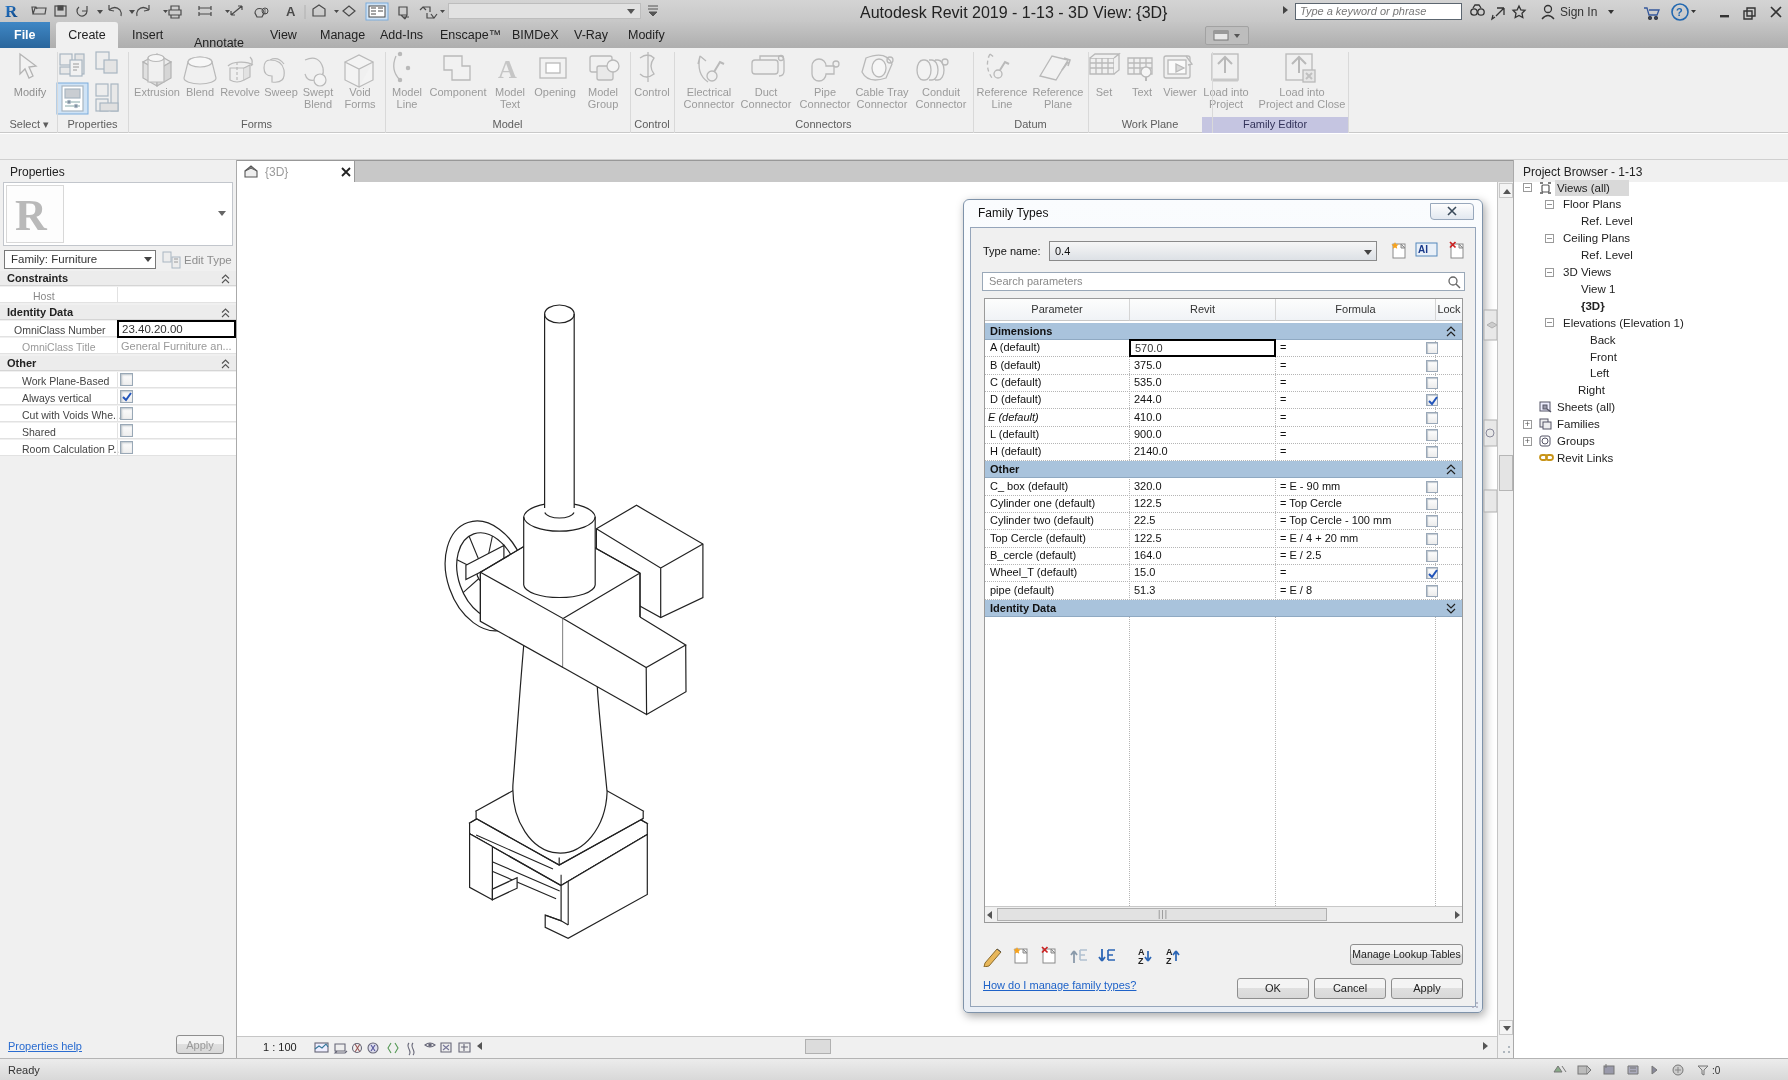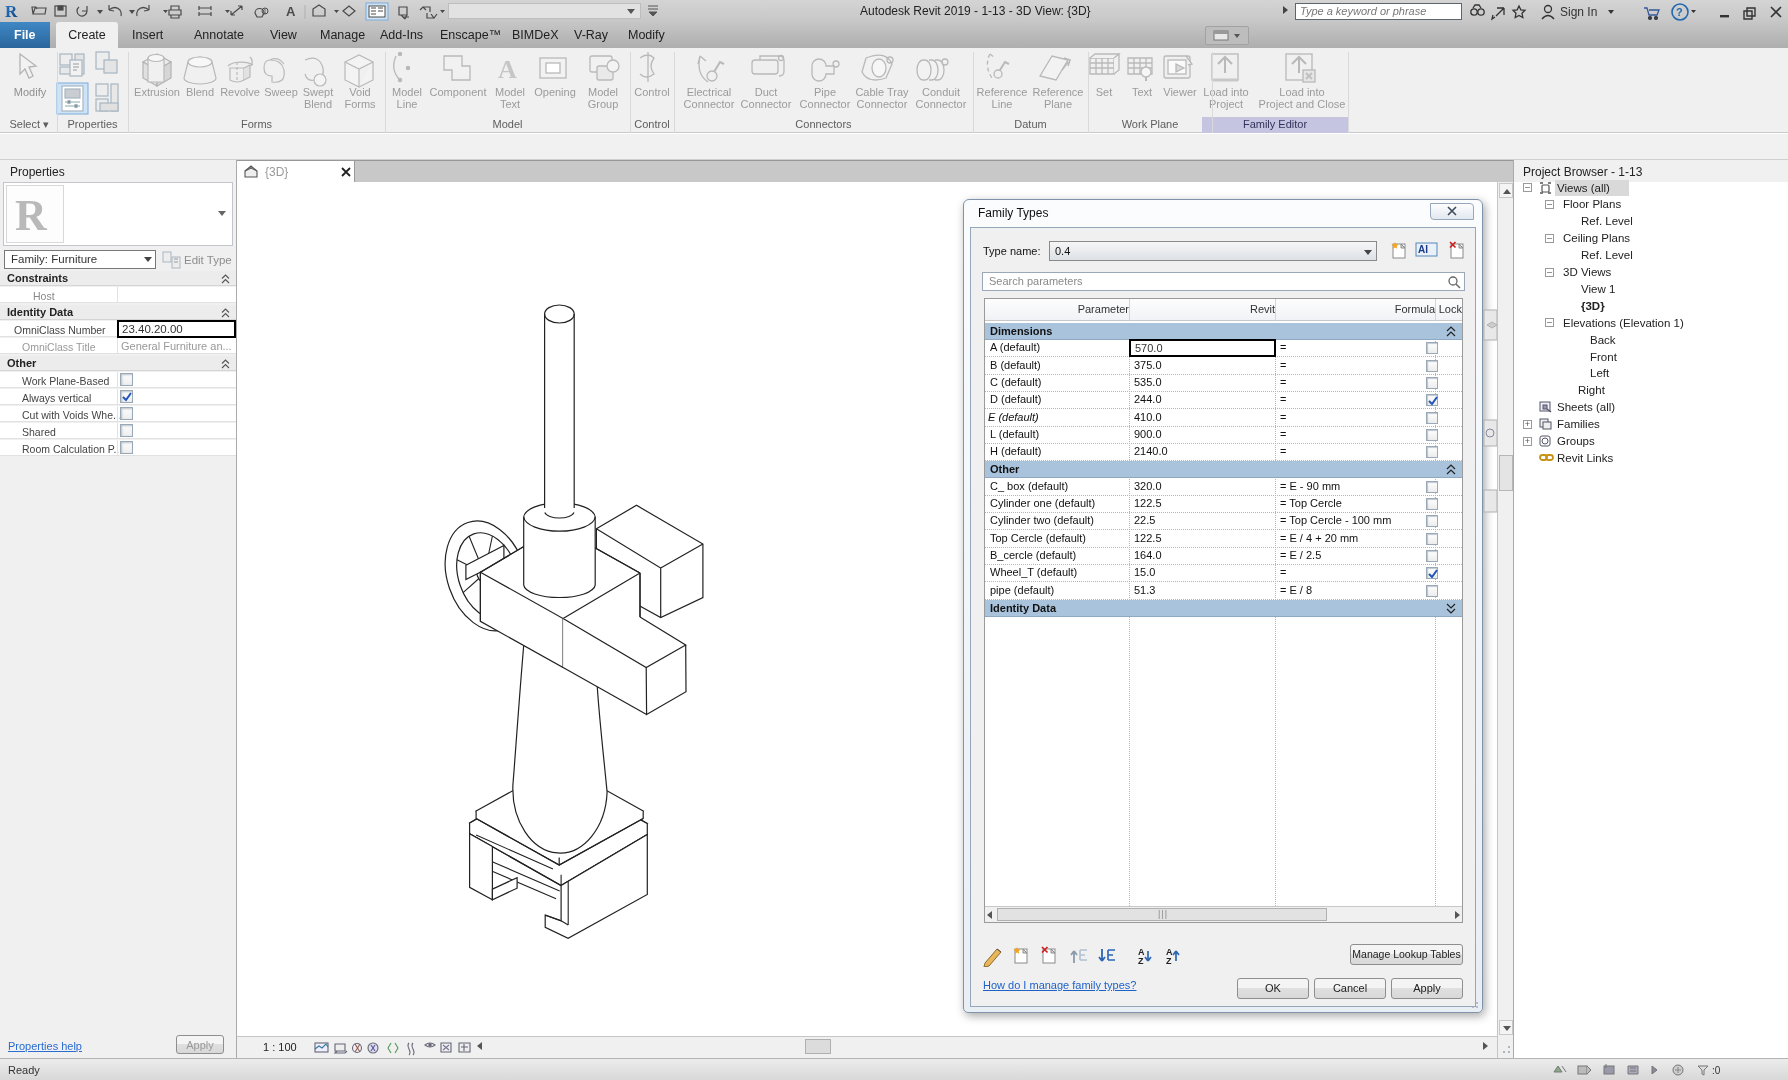--- a/index.html
+++ b/index.html
@@ -1,20 +1,20 @@
 <!DOCTYPE html>
 <html><head><meta charset="utf-8">
 <style>
 *{margin:0;padding:0;box-sizing:border-box;}
 html,body{width:1788px;height:1080px;overflow:hidden;}
 body{font-family:"Liberation Sans",sans-serif;font-size:11px;color:#333;background:#fff;position:relative;}
 .abs{position:absolute;}
 
 #titlebar{left:0;top:0;width:1788px;height:22px;background:linear-gradient(#d4d4d4,#c7c7c7);}
-#title{left:860px;top:4px;font-size:12px;color:#222;}
+#title{left:860px;top:4px;font-size:16px;color:#222;}
 #searchbox{left:1295px;top:3px;width:167px;height:17px;background:#fff;border:1px solid #5c6670;color:#777;font-style:italic;font-size:11px;padding:1px 4px;}
 
 #tabbar{left:0;top:22px;width:1788px;height:26px;background:linear-gradient(#c6c6c6,#aeaeae);}
 .tab{position:absolute;top:22px;height:26px;line-height:26px;padding:0 14px;font-size:12.5px;color:#222;}
 #tab-file{background:linear-gradient(#3f87c5,#2a669c);color:#fff;font-weight:bold;}
 #tab-create{background:#f0f0f0;border-radius:3px 3px 0 0;}
 
 #ribbon{left:0;top:48px;width:1788px;height:69px;background:#f0f0f0;}
 #grouplabels{left:0;top:117px;width:1788px;height:16px;background:#f0f0f0;border-bottom:1px solid #c9c9c9;}
 .glabel{position:absolute;top:1px;font-size:11px;color:#5d5d5d;text-align:center;}
@@ -38,21 +38,21 @@
 
 #browser{left:1513px;top:160px;width:275px;height:898px;background:#fff;border-left:1px solid #aaa;}
 .trow{position:absolute;font-size:11.5px;color:#222;white-space:nowrap;}
 .ebox{position:absolute;width:9px;height:9px;border:1px solid #9a9a9a;background:#fff;font-size:9px;line-height:7px;text-align:center;color:#555;}
 
 #statusbar{left:0;top:1058px;width:1788px;height:22px;background:linear-gradient(#ececec,#d8d8d8);border-top:1px solid #b4b4b4;}
 
 #dialog{left:963px;top:199px;width:520px;height:814px;background:linear-gradient(#fafcfe,#e9eef5);border:1px solid #7f93aa;border-radius:6px 6px 5px 5px;box-shadow:2px 3px 10px rgba(0,0,0,.35);}
 #dlginner{left:6px;top:27px;width:506px;height:780px;background:#f0f0f0;border:1px solid #95a5ba;}
 .btn{position:absolute;height:21px;background:linear-gradient(#f4f4f4 45%,#e0e0e0 45%,#d8d8d8);border:1px solid #8e8e8e;border-radius:3px;text-align:center;line-height:19px;color:#222;}
-.dthead{position:absolute;background:linear-gradient(#fdfdfd,#f0f3f6);border-right:1px solid #d5d5d5;border-bottom:1px solid #c8c8c8;text-align:right;line-height:20px;color:#333;}
+.dthead{position:absolute;background:linear-gradient(#fdfdfd,#f0f3f6);border-right:1px solid #d5d5d5;border-bottom:1px solid #c8c8c8;text-align:center;line-height:20px;color:#333;}
 .dsec{position:absolute;left:0;width:477px;height:17px;background:#a9c3dc;border-bottom:1px solid #8fa9c2;font-weight:bold;padding-left:5px;line-height:17px;color:#111;}
 .drow{position:absolute;left:0;width:477px;height:17px;background:transparent;border-bottom:1px dotted #b5b5b5;}
 .dcell{position:absolute;top:1px;white-space:nowrap;color:#111;}
 .dchk{position:absolute;left:203px;top:2px;width:12px;height:12px;background:linear-gradient(#fff,#ececec);border:1px solid #9aa8b8;box-shadow:inset 1px 1px 1px rgba(130,145,160,.5);}
 .dotcol{position:absolute;top:0;width:1px;background-image:linear-gradient(#b5b5b5 50%,transparent 50%);background-size:1px 2px;}
 </style></head>
 <body>
 <div class="abs" id="titlebar"></div>
 <div class="abs" id="title">Autodesk Revit 2019 - 1-13 - 3D View: {3D}</div>
 <div class="abs" style="left:1283px;top:6px;width:0;height:0;border-left:5px solid #444;border-top:4px solid transparent;border-bottom:4px solid transparent;"></div>
@@ -122,21 +122,21 @@
 <div class="abs" style="left:448px;top:3px;width:193px;height:16px;background:#e2e2e2;border:1px solid #bdbdbd;">
   <div class="abs" style="right:5px;top:5px;width:0;height:0;border-top:5px solid #555;border-left:4px solid transparent;border-right:4px solid transparent;"></div>
  </div>
  <svg class="abs" style="left:646px;top:5px" width="14" height="12">
     <path d="M2 1 h10 M2 4 h10 M3 7 l4 4 4-4 z" fill="#555" stroke="#555"></path>
   </svg>
 <div class="abs" id="tabbar"></div>
 <div class="tab" id="tab-file" style="left:0px;">File</div>
 <div class="tab" id="tab-create" style="left:56px;width:62px;text-align:center;padding:0;">Create</div>
 <div class="tab" style="left:118px;">Insert</div>
-<div class="tab" style="left:180px;">Annotate</div>
+<div class="tab" style="left:180px;margin-top:8px;">Annotate</div>
 <div class="tab" style="left:256px;">View</div>
 <div class="tab" style="left:306px;">Manage</div>
 <div class="tab" style="left:366px;">Add-Ins</div>
 <div class="tab" style="left:426px;">Enscape™</div>
 <div class="tab" style="left:498px;">BIMDeX</div>
 <div class="tab" style="left:560px;">V-Ray</div>
 <div class="tab" style="left:614px;">Modify</div>
 <div class="abs" style="left:1205px;top:26px;width:44px;height:19px;background:#bdbdbd;border:1px solid #a2a2a2;border-radius:2px;">
  <svg width="42" height="17">
       <rect x="8" y="4" width="14" height="9" fill="#e8e8e8" stroke="#777"></rect>

